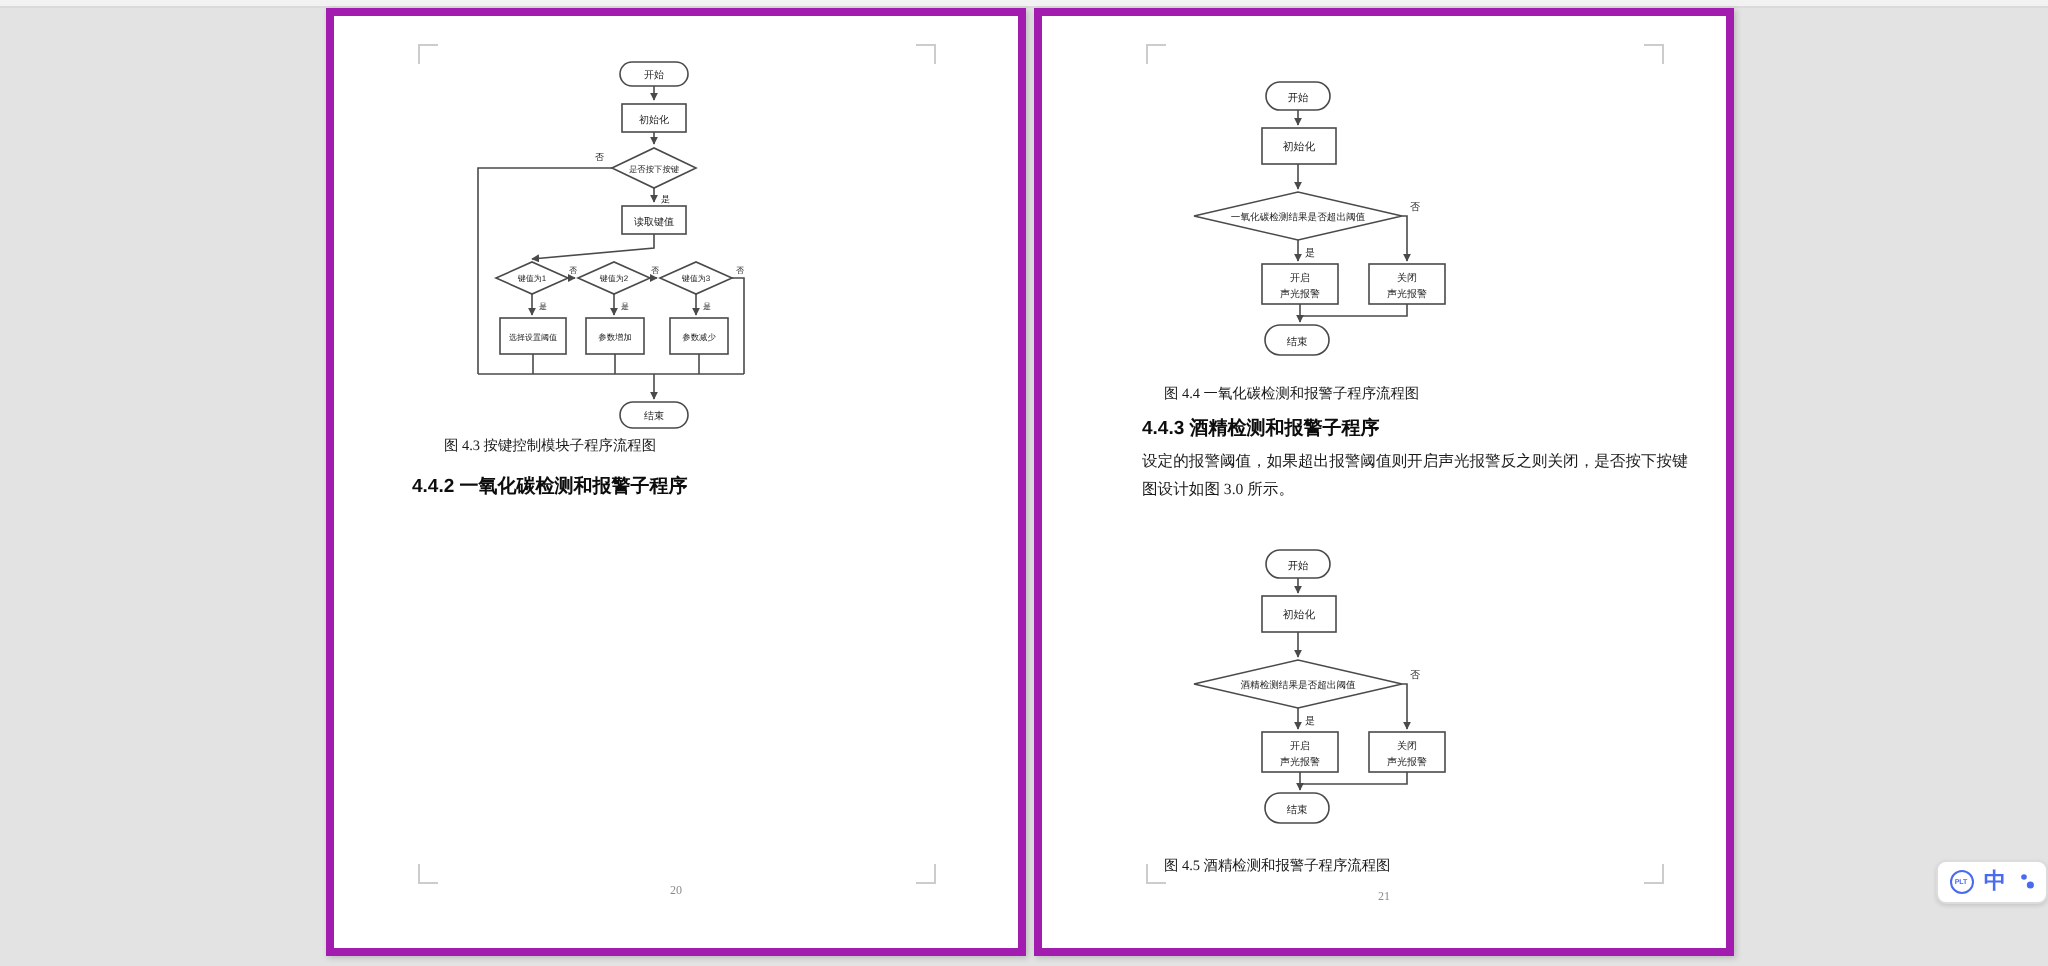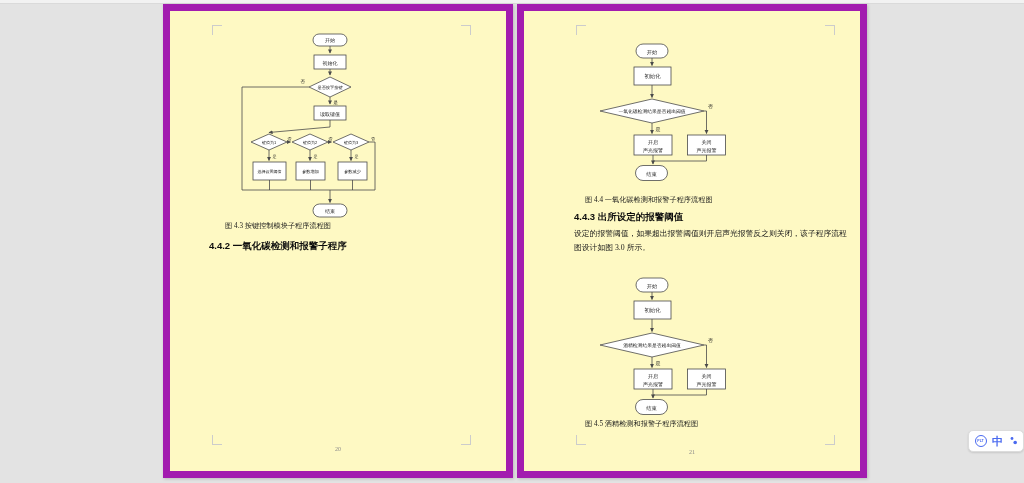--- a/index.html
+++ b/index.html
@@ -1,21 +1,21 @@
 <!DOCTYPE html>
 <html><head>
 <meta charset="utf-8">
 <style>
   html,body{margin:0;padding:0;background:#e3e3e3;}
   .screen{position:relative;width:1024px;height:483px;background:#e3e3e3;overflow:hidden;
           font-family:"Liberation Serif",serif;}
   .top-edge{position:absolute;top:0;left:0;width:100%;height:3px;background:#f2f2f2;
             border-bottom:1px solid #dadada;}
-  .page{position:absolute;top:4px;width:350px;height:474px;background:#fef9c3;
-        box-sizing:border-box;border:7px solid #a21caf;
+  .page{position:absolute;top:4px;width:350px;height:474px;background:#ffffff;
+        box-sizing:border-box;border:4px solid #a21caf;
         box-shadow:1px 1px 3px rgba(0,0,0,.18);}
   .page.left{left:163px;}
   .page.right{left:517px;}
   .chart-svg{position:absolute;top:0;left:0;width:350px;height:474px;}
   .chart-svg text{fill:#1c1c1c;font-family:"Liberation Sans",sans-serif;}
   .chart-svg .shape{fill:#ffffff;stroke:#4a4a4a;stroke-width:0.8;}
   .chart-svg .wire{fill:none;stroke:#4a4a4a;stroke-width:0.8;}
   .caption{position:absolute;font-size:7.2px;color:#1a1a1a;white-space:nowrap;}
   .heading{position:absolute;font-size:9.5px;font-weight:bold;color:#0d0d0d;
            font-family:"Liberation Sans",sans-serif;white-space:nowrap;}
@@ -217,26 +217,26 @@
           <text x="182.5" y="374.5" font-size="5" text-anchor="middle">声光报警</text>
         </g>
         <g>
           <rect class="shape" x="111.5" y="388.5" width="32" height="15" rx="7.5"></rect>
           <text x="127.5" y="398.5" font-size="5.2" text-anchor="middle">结束</text>
         </g>
       </g>
     </svg>
 
     <div class="caption" style="left:61px;top:184px">图 4.4  一氧化碳检测和报警子程序流程图</div>
-    <div class="heading" style="left:50px;top:200px">4.4.3 出所设定的报警阈值</div>
+    <div class="heading" style="left:50px;top:200px">4.4.3 酒精检测和报警子程序</div>
     <div class="bodytext" style="left:50px;top:216px">
-      <div class="line">设定的报警阈值，如果超出报警阈值则开启声光报警反之则关闭，该子程序流程</div>
+      <div class="line">设定的报警阈值，如果超出报警阈值则开启声光报警反之则关闭，是否按下按键</div>
       <div class="line">图设计如图 3.0 所示。</div>
     </div>
-    <div class="caption" style="left:61px;top:408px">图 4.5  酒精检测和报警子程序流程图</div>
+    <div class="caption" style="left:61px;top:420px">图 4.5  酒精检测和报警子程序流程图</div>
     <div class="pageno" style="top:438px">21</div>
   </div>
 
   <div class="translate-widget">
     <div class="tw-logo">PLT</div>
     <div class="tw-zh">中</div>
     <svg class="tw-dots" viewBox="0 0 9 12">
       <circle cx="3" cy="3.5" r="1.4" fill="#4a6af0"></circle>
       <circle cx="6.2" cy="7.5" r="1.8" fill="#4a6af0"></circle>
     </svg>

